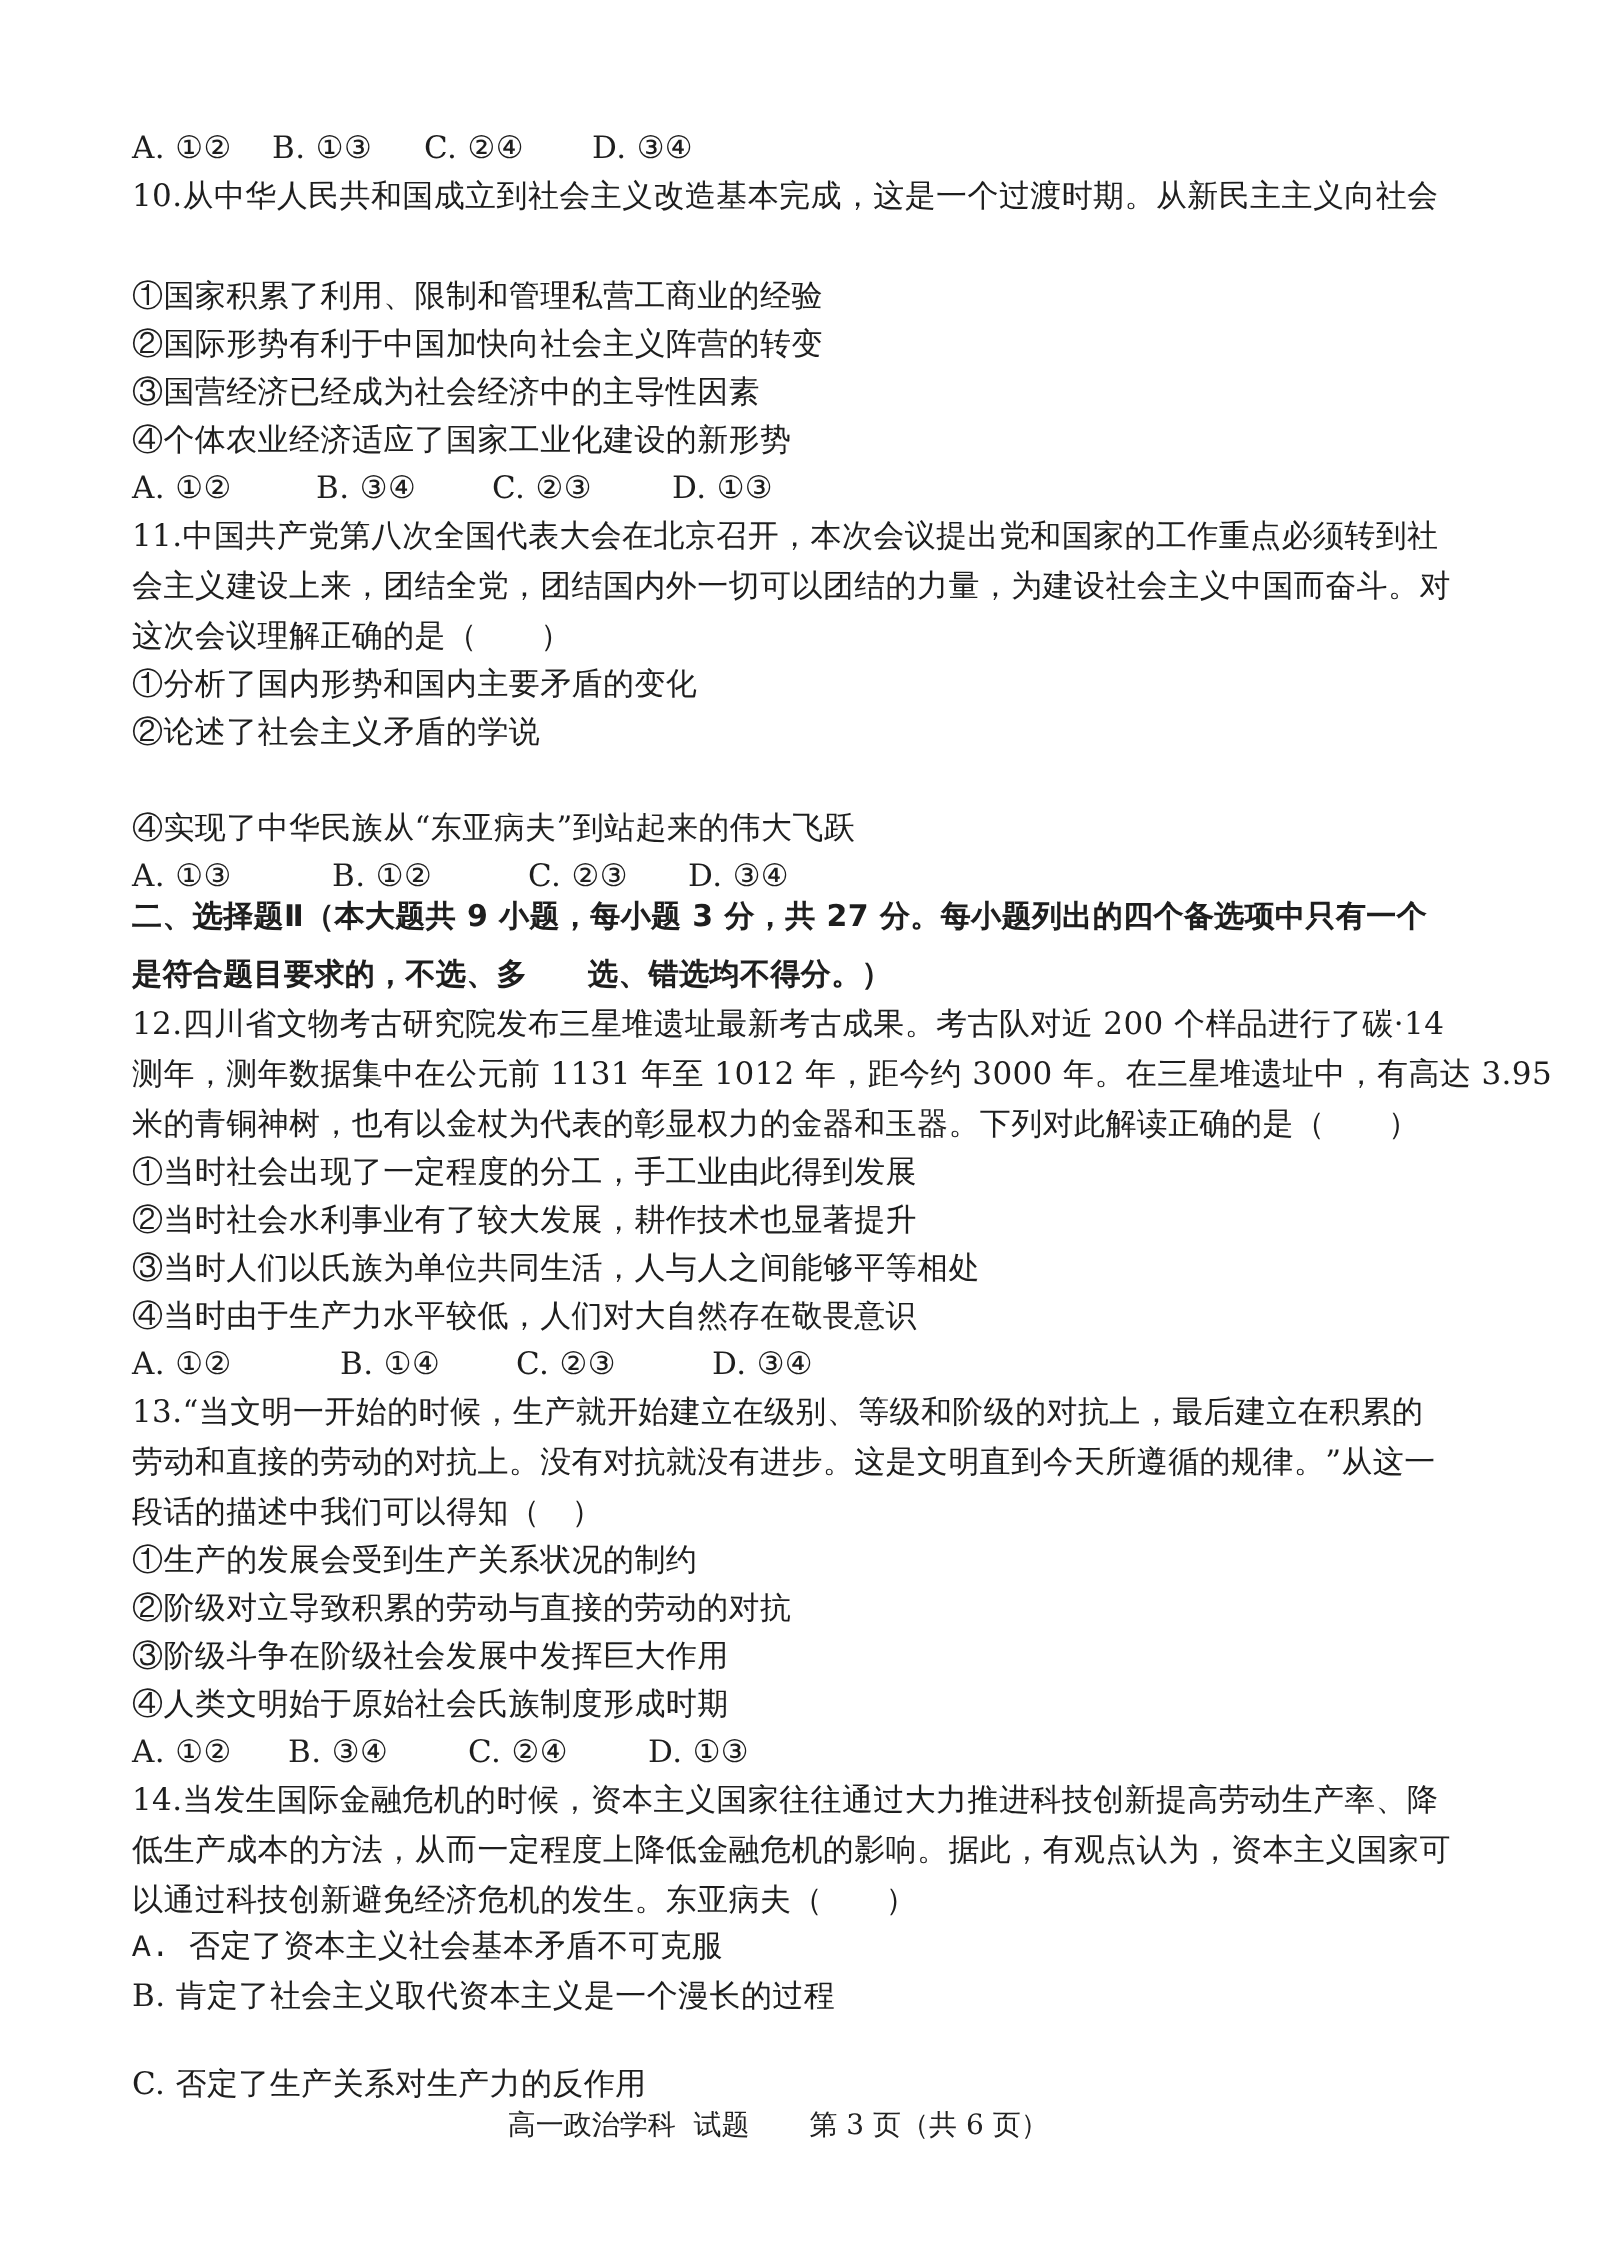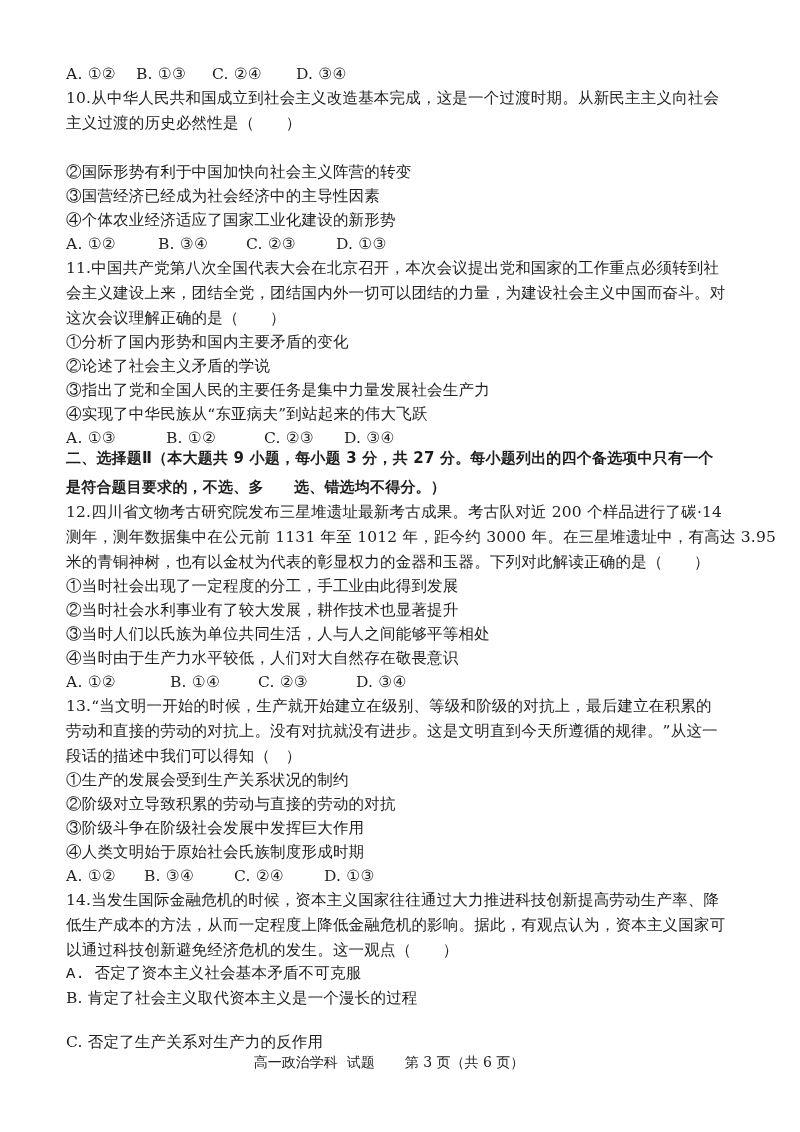--- a/index.html
+++ b/index.html
@@ -58,37 +58,36 @@
 <div class="page">
 
   <div class="line opts" style="top:64px;">
     <span class="opt" style="width:70px">A. ①②</span>
     <span class="opt" style="width:76px">B. ①③</span>
     <span class="opt" style="width:84px">C. ②④</span>
     <span class="opt">D. ③④</span>
   </div>
 
   <div class="line" style="top:88px;">10.从中华人民共和国成立到社会主义改造基本完成，这是一个过渡时期。从新民主主义向社会</div>
-  <div class="line" style="top:113px;">主义过渡的历史必然性是（　　）</div>
+  <div class="line" style="top:138px;">①国家积累了利用、限制和管理私营工商业的经验</div>
   <div class="line" style="top:162px;">②国际形势有利于中国加快向社会主义阵营的转变</div>
   <div class="line" style="top:186px;">③国营经济已经成为社会经济中的主导性因素</div>
   <div class="line" style="top:210px;">④个体农业经济适应了国家工业化建设的新形势</div>
   <div class="line opts" style="top:234px;">
     <span class="opt" style="width:92px">A. ①②</span>
     <span class="opt" style="width:88px">B. ③④</span>
     <span class="opt" style="width:90px">C. ②③</span>
     <span class="opt">D. ①③</span>
   </div>
 
   <div class="line" style="top:258px;">11.中国共产党第八次全国代表大会在北京召开，本次会议提出党和国家的工作重点必须转到社</div>
   <div class="line" style="top:283px;">会主义建设上来，团结全党，团结国内外一切可以团结的力量，为建设社会主义中国而奋斗。对</div>
   <div class="line" style="top:308px;">这次会议理解正确的是（　　）</div>
   <div class="line" style="top:332px;">①分析了国内形势和国内主要矛盾的变化</div>
   <div class="line" style="top:356px;">②论述了社会主义矛盾的学说</div>
-  <div class="line" style="top:380px;">③指出了党和全国人民的主要任务是集中力量发展社会生产力</div>
   <div class="line" style="top:404px;">④实现了中华民族从“东亚病夫”到站起来的伟大飞跃</div>
   <div class="line opts" style="top:428px;">
     <span class="opt" style="width:100px">A. ①③</span>
     <span class="opt" style="width:98px">B. ①②</span>
     <span class="opt" style="width:80px">C. ②③</span>
     <span class="opt">D. ③④</span>
   </div>
 
   <div class="line bold" style="top:448px;">二、选择题Ⅱ（本大题共 9 小题，每小题 3 分，共 27 分。每小题列出的四个备选项中只有一个</div>
   <div class="line bold" style="top:477px;">是符合题目要求的，不选、多　　选、错选均不得分。）</div>
@@ -116,21 +115,21 @@
   <div class="line" style="top:842px;">④人类文明始于原始社会氏族制度形成时期</div>
   <div class="line opts" style="top:866px;">
     <span class="opt" style="width:78px">A. ①②</span>
     <span class="opt" style="width:90px">B. ③④</span>
     <span class="opt" style="width:90px">C. ②④</span>
     <span class="opt">D. ①③</span>
   </div>
 
   <div class="line" style="top:890px;">14.当发生国际金融危机的时候，资本主义国家往往通过大力推进科技创新提高劳动生产率、降</div>
   <div class="line" style="top:915px;">低生产成本的方法，从而一定程度上降低金融危机的影响。据此，有观点认为，资本主义国家可</div>
-  <div class="line" style="top:940px;">以通过科技创新避免经济危机的发生。这一观点（　　）</div>
+  <div class="line" style="top:940px;">以通过科技创新避免经济危机的发生。东亚病夫（　　）</div>
   <div class="line" style="top:964px;font-family:Liberation Mono, monospace;">A. 否定了资本主义社会基本矛盾不可克服</div>
   <div class="line" style="top:988px;">B. 肯定了社会主义取代资本主义是一个漫长的过程</div>
   <div class="line" style="top:1012px;margin-top:20px;">C. 否定了生产关系对生产力的反作用</div>
 
   <div class="footer">
     <span>高一政治学科  试题</span><span class="pg">第 3 页（共 6 页）</span>
   </div>
 
 </div>
 

